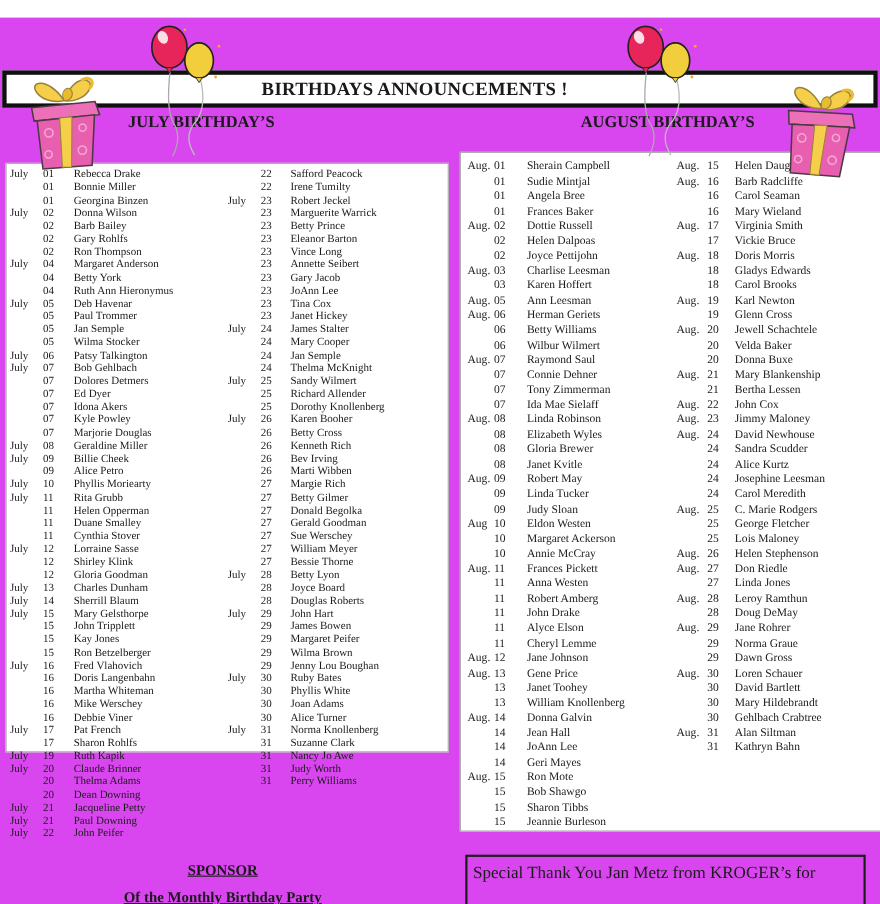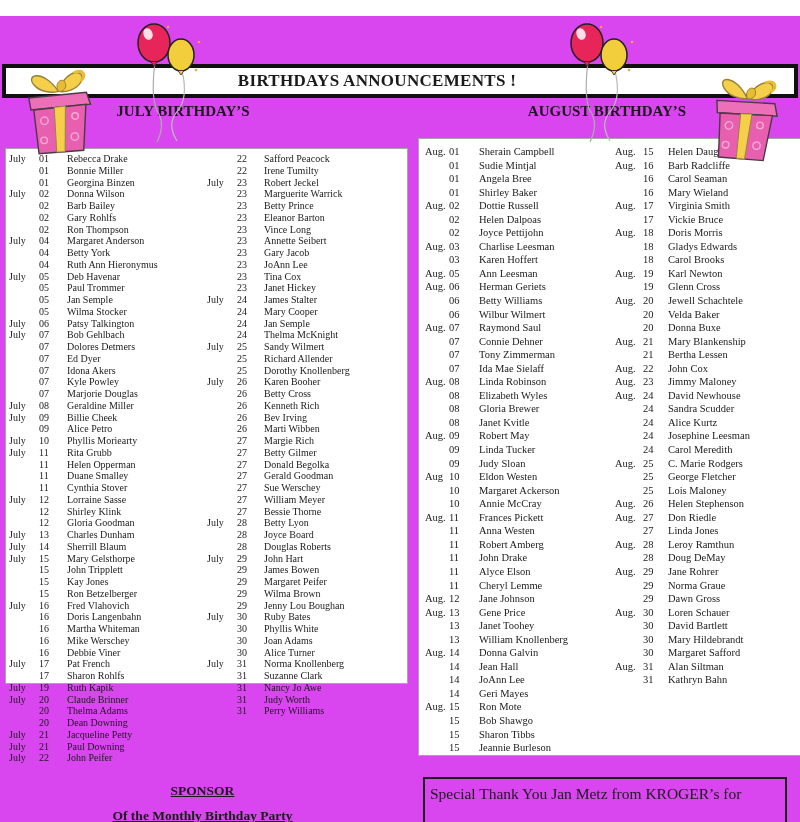--- a/index.html
+++ b/index.html
@@ -638,21 +638,21 @@
           <span class="n">Sudie Mintjal</span>
         </div>
         <div class="row">
           <span class="m"></span>
           <span class="d">01</span>
           <span class="n">Angela Bree</span>
         </div>
         <div class="row">
           <span class="m"></span>
           <span class="d">01</span>
-          <span class="n">Shirley Baker</span>
+          <span class="n">Frances Baker</span>
         </div>
         <div class="row">
           <span class="m">Aug.</span>
           <span class="d">02</span>
           <span class="n">Dottie Russell</span>
         </div>
         <div class="row">
           <span class="m"></span>
           <span class="d">02</span>
           <span class="n">Helen Dalpoas</span>
@@ -1035,21 +1035,21 @@
           <span class="n">David Bartlett</span>
         </div>
         <div class="row">
           <span class="m"></span>
           <span class="d">30</span>
           <span class="n">Mary Hildebrandt</span>
         </div>
         <div class="row">
           <span class="m"></span>
           <span class="d">30</span>
-          <span class="n">Margaret Safford</span>
+          <span class="n">Gehlbach Crabtree</span>
         </div>
         <div class="row">
           <span class="m">Aug.</span>
           <span class="d">31</span>
           <span class="n">Alan Siltman</span>
         </div>
         <div class="row">
           <span class="m"></span>
           <span class="d">31</span>
           <span class="n">Kathryn Bahn</span>

